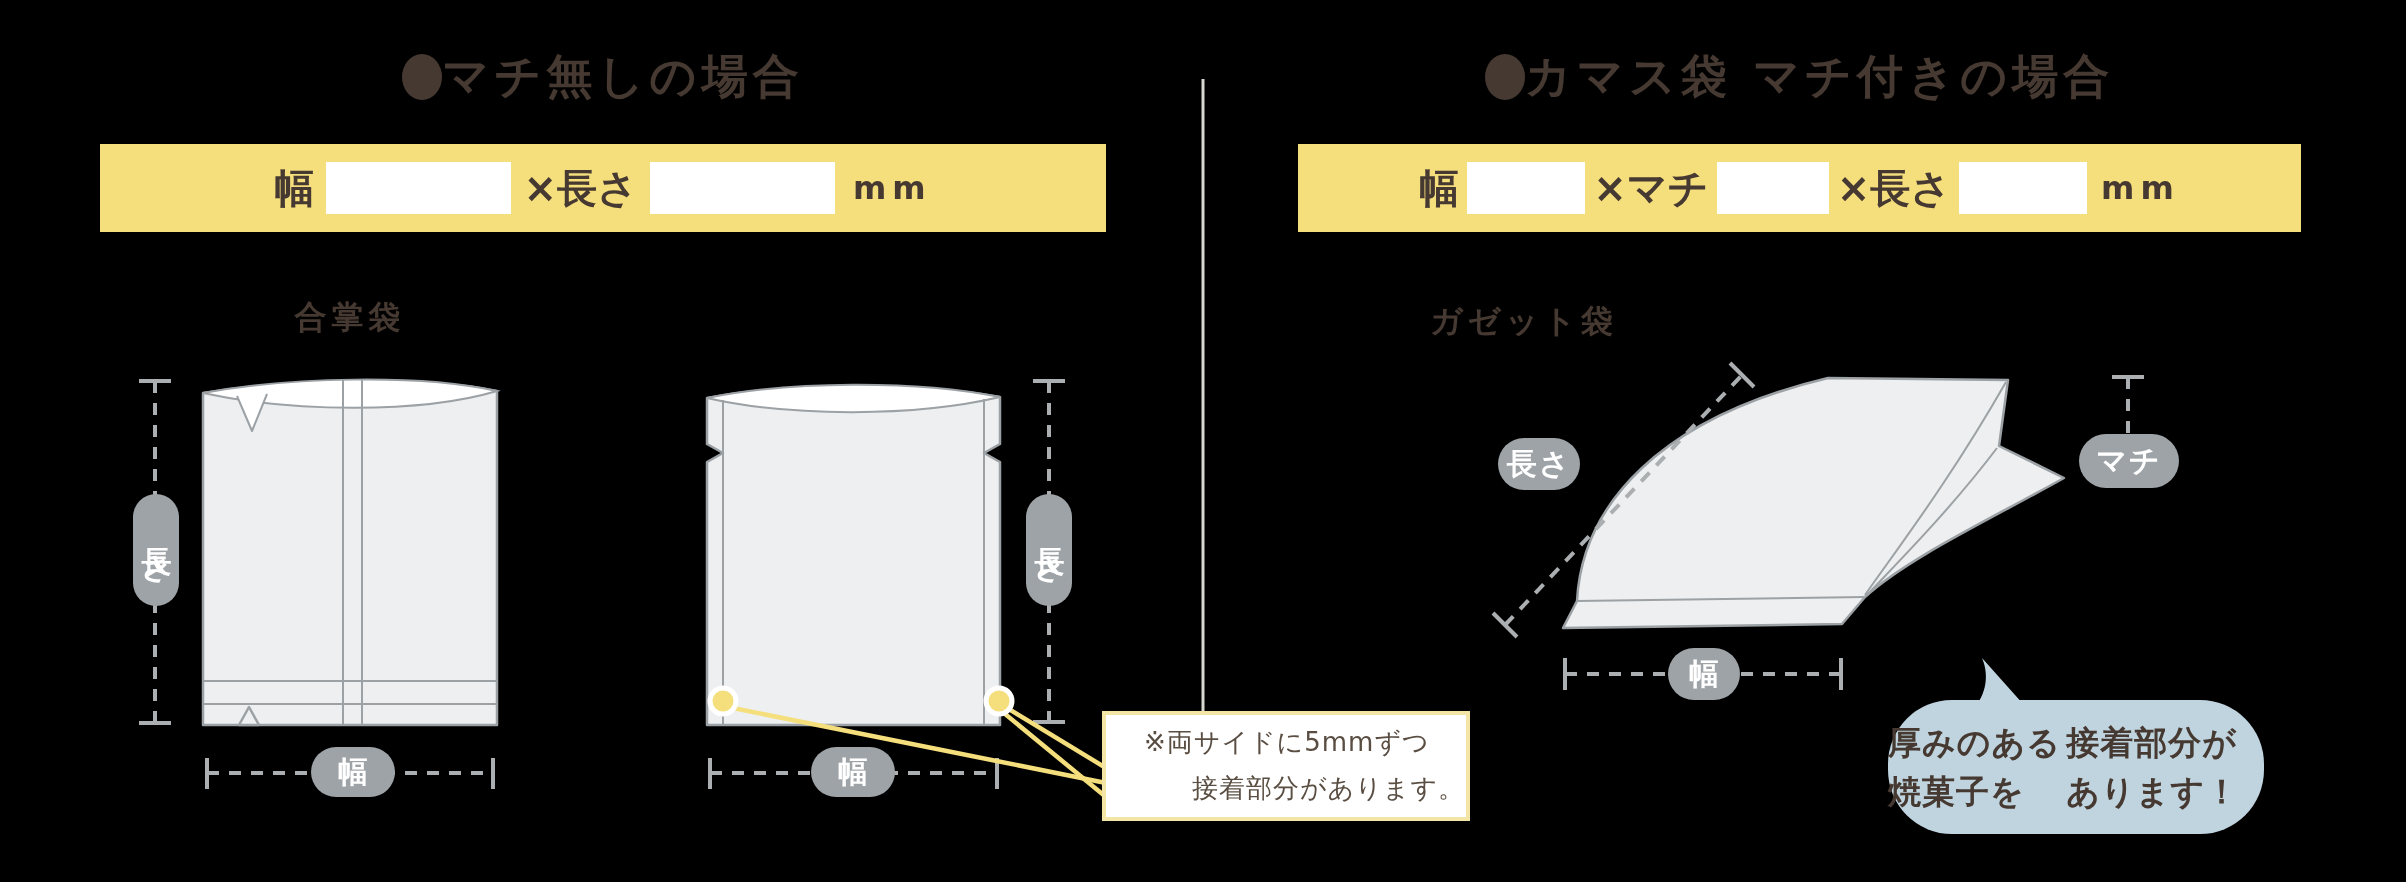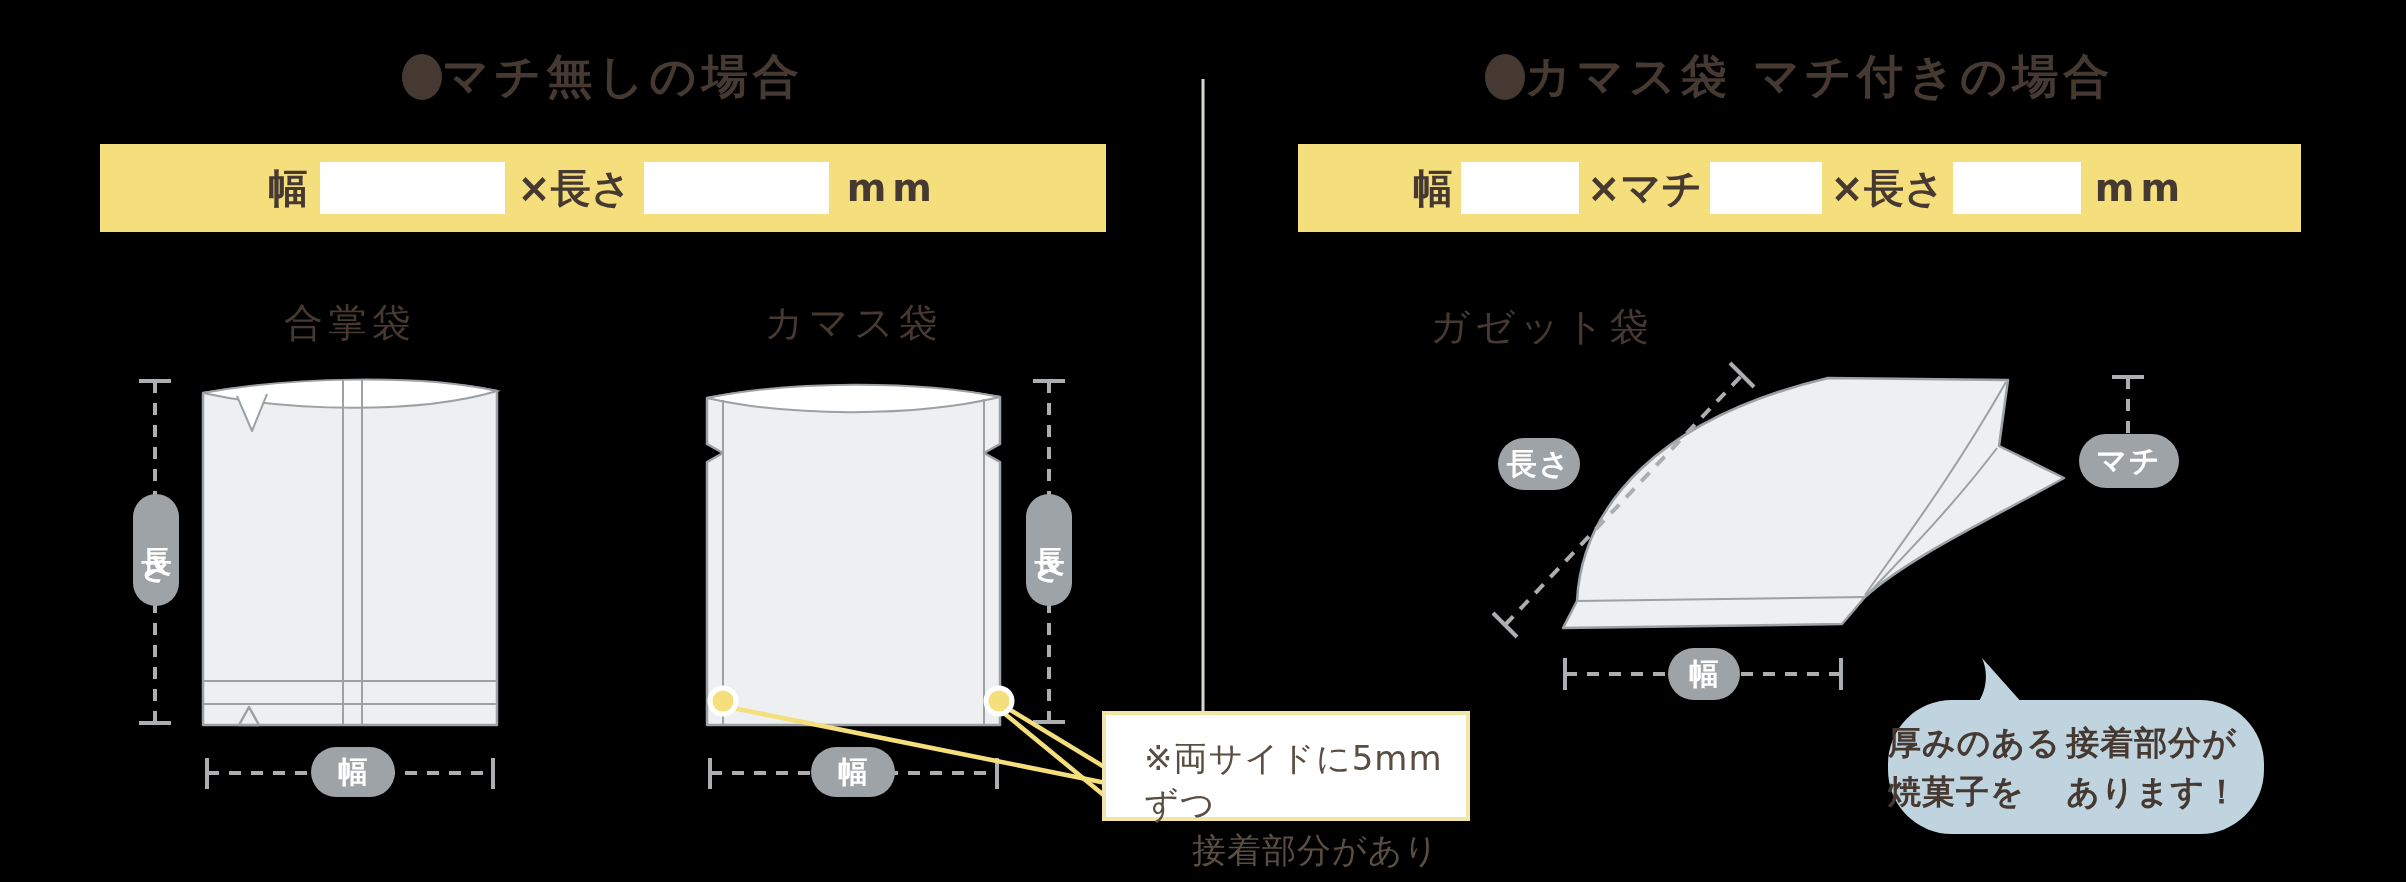--- a/index.html
+++ b/index.html
@@ -23,27 +23,27 @@
   .divider{stroke:var(--c-divider);stroke-width:3;fill:none;}
   .tail{fill:var(--c-bubble);}
 
   .abs{position:absolute;z-index:2;}
   .header{display:flex;align-items:center;justify-content:center;color:var(--c-text);
           font-size:46px;font-weight:bold;letter-spacing:5px;height:70px;}
   .bullet{width:40px;height:46px;border-radius:50%;background:var(--c-text);flex:0 0 auto;}
   .banner{background:var(--c-banner);height:88px;display:flex;align-items:center;justify-content:center;
           gap:12px;color:var(--c-text);font-size:40px;font-weight:bold;}
   .inputbox{background:var(--c-white);height:52px;}
-  .unit{font-size:38px;letter-spacing:6px;padding-left:6px;}
-  .baglabel{color:var(--c-text);font-size:39px;font-weight:normal;letter-spacing:5px;text-align:center;}
+  .unit{font-size:32px;letter-spacing:6px;padding-left:6px;}
+  .baglabel{color:var(--c-text);font-size:32px;font-weight:bold;letter-spacing:5px;text-align:center;}
   .pill{background:var(--c-pill);color:var(--c-white);font-weight:bold;font-size:30px;border-radius:999px;
         display:flex;align-items:center;justify-content:center;}
   .pill.vert{writing-mode:vertical-rl;text-orientation:upright;letter-spacing:10px;}
   .notebox{background:var(--c-white);border:4px solid var(--c-note_border);box-sizing:border-box;
-           color:var(--c-note_text);font-size:34px;line-height:46px;padding-top:20px;letter-spacing:1px;}
+           color:var(--c-note_text);font-size:26px;line-height:46px;padding-top:4px;letter-spacing:1px;}
   .notebox .l1{padding-left:38px;}
   .notebox .l2{padding-left:86px;}
   .bubble{background:var(--c-bubble);border-radius:64px;display:flex;flex-direction:row;align-items:center;
           justify-content:center;color:var(--c-text);font-size:33px;font-weight:bold;line-height:49px;
           letter-spacing:1px;cursor:pointer;}
 </style>
 </head>
 <body>
 
 <div id="canvas">
@@ -131,21 +131,20 @@
 
   <div class="abs banner" style="left:100px;top:144px;width:1006px;">
     <span>幅</span>
     <div class="inputbox" style="width:185px;"></div>
     <span>×長さ</span>
     <div class="inputbox" style="width:185px;"></div>
     <span class="unit">mm</span>
   </div>
 
   <div class="abs baglabel" style="left:203px;top:296px;width:294px;">合掌袋</div>
-  <div class="abs baglabel" style="left:707px;top:296px;width:293px;">カマス袋</div>
 
   <div class="abs pill vert" style="left:133px;top:494px;width:46px;height:112px;">長さ</div>
   <div class="abs pill" style="left:311px;top:747px;width:84px;height:50px;">幅</div>
   <div class="abs pill vert" style="left:1026px;top:494px;width:46px;height:112px;">長さ</div>
   <div class="abs pill" style="left:811px;top:747px;width:84px;height:50px;">幅</div>
 
   <div class="abs notebox" style="left:1102px;top:711px;width:368px;height:110px;">
     <div class="l1">※両サイドに5mmずつ</div>
     <div class="l2">接着部分があります。</div>
   </div>

